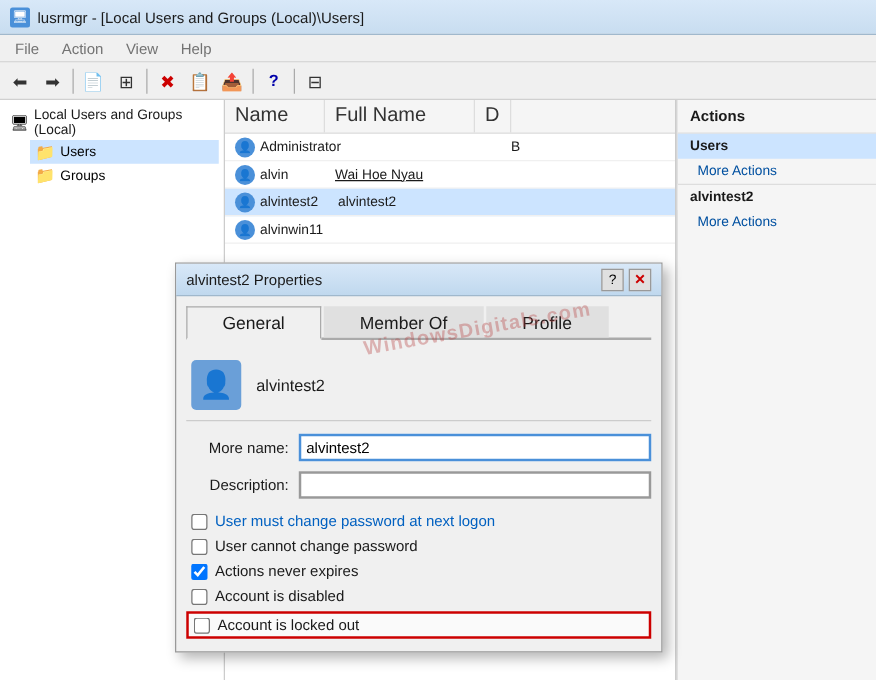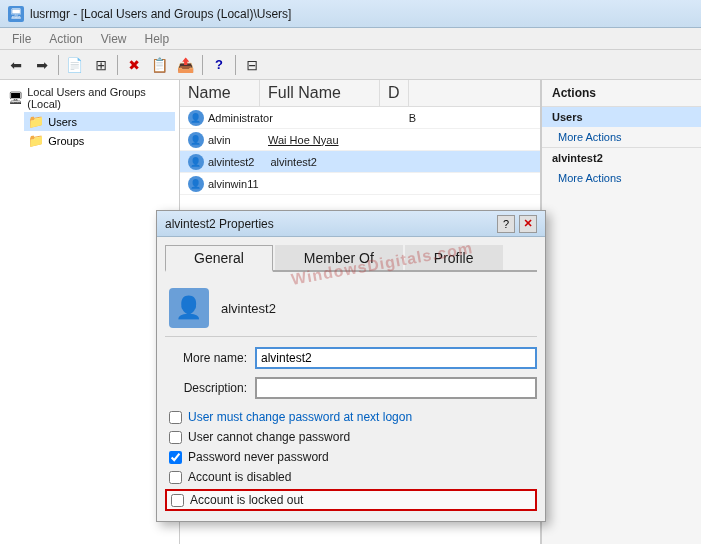--- a/index.html
+++ b/index.html
@@ -212,21 +212,20 @@
       font-weight: bold;
     }
 
     .dialog {
       position: absolute;
       top: 210px; left: 140px;
       width: 390px;
       background: #f0f0f0;
       border: 1px solid #999;
       box-shadow: 4px 4px 10px rgba(0,0,0,0.3);
-      margin-left: 16px;
     }
 
     .dialog-title-bar {
       background: linear-gradient(to bottom, #d8e8f8, #c0d8ee);
       height: 26px;
       display: flex;
       align-items: center;
       justify-content: space-between;
       padding: 0 8px;
       border-bottom: 1px solid #a0b8cc;
@@ -504,21 +503,21 @@
     <div class="checkbox-row text-blue">
       <input type="checkbox" style="">
       <span>User must change password at next logon</span>
     </div>
     <div class="checkbox-row">
       <input type="checkbox" style="">
       <span>User cannot change password</span>
     </div>
     <div class="checkbox-row">
       <input type="checkbox" checked="" style="">
-      <span>Password never password</span>
+      <span>Actions never expires</span>
     </div>
     <div class="checkbox-row">
       <input type="checkbox" style="">
       <span>Account is disabled</span>
     </div>
 
     <div class="locked-out-row">
       <input type="checkbox" style="">
       <span>Account is locked out</span>
     </div>

